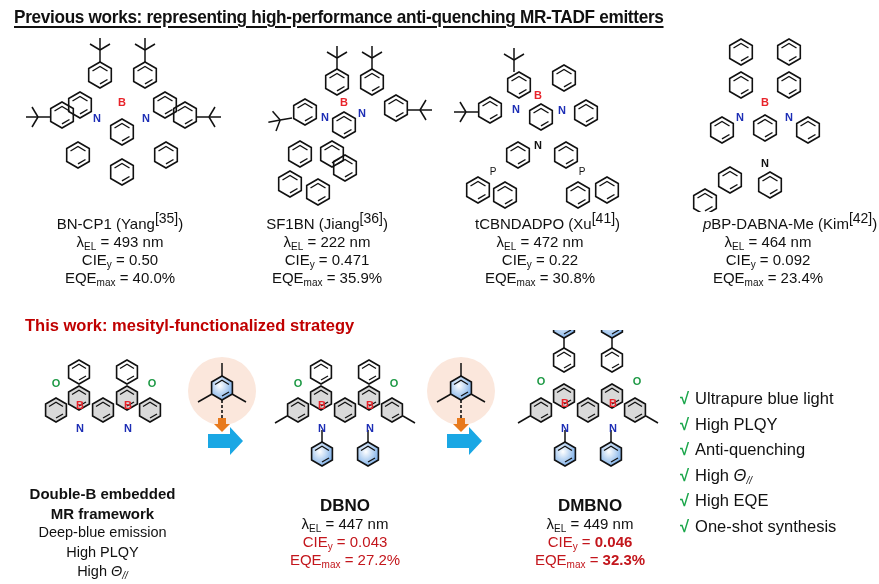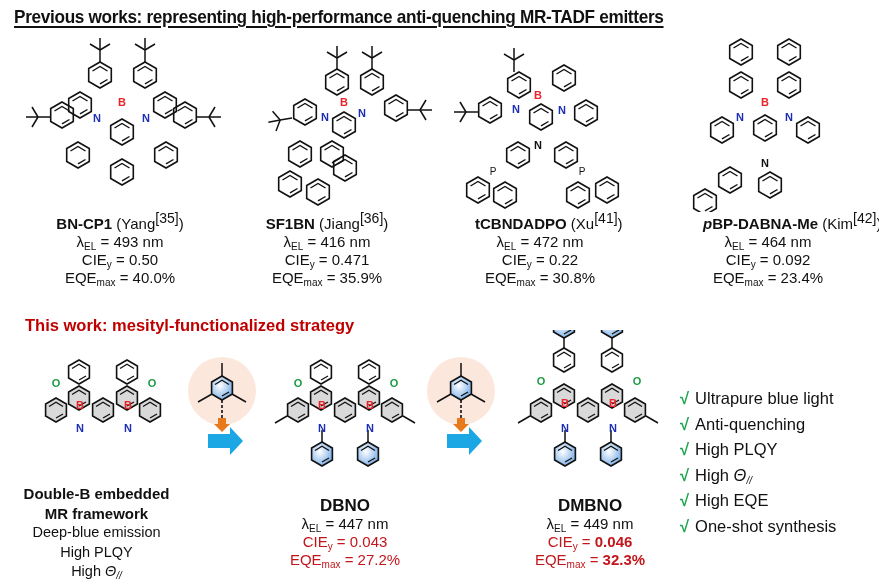--- a/index.html
+++ b/index.html
@@ -6,29 +6,29 @@
   body { width:879px; height:584px; position:relative; overflow:hidden;
          font-family:"Liberation Sans", sans-serif; color:#111; }
   .abs { position:absolute; }
   .title-prev { left:14px; top:6px; font-size:18.5px; font-weight:bold; color:#111;
                 text-decoration:underline; text-decoration-thickness:1.5px; text-underline-offset:3px;
                 letter-spacing:-0.35px; white-space:nowrap; transform:scaleX(0.93); transform-origin:left; }
   .title-this { left:25px; top:316px; font-size:16.5px; font-weight:bold; color:#c00000;
                 text-decoration-thickness:1.5px; text-underline-offset:2px;
                 white-space:nowrap; }
   .caption { text-align:center; font-size:15px; line-height:18px; white-space:nowrap; }
-  .caption .name { font-weight:bold; }
+  .caption .name { font-weight:normal; }
   sub { font-size:10px; vertical-align:-3px; line-height:0; }
   sup { font-size:14px; vertical-align:6px; line-height:0; }
   .red { color:#c3161c; }
   .bold { font-weight:bold;text-align:center; }
   .benefits { left:680px; top:386px; font-size:16.5px; line-height:25.5px; }
   .benefit { white-space:nowrap; }
   .check { color:#1aa64a; font-weight:bold; margin-right:6px; }
-  .framework { left:14px; top:484px; width:165px; text-align:center; font-size:14.5px; line-height:19.5px; }
+  .framework { left:20px; top:484px; width:165px; text-align:center; font-size:14.5px; line-height:19.5px; }
   .framework .h { font-weight:bold; font-size:15px; }
   .big-name { font-weight:bold; font-size:17px; }
 </style>
 </head>
 <body>
 
 <div class="abs title-prev">Previous works: representing high-performance anti-quenching MR-TADF emitters</div>
 <div class="abs title-this">This work: mesityl-functionalized strategy</div>
 
 <svg class="abs" style="left:0;top:30px" width="879" height="182">
@@ -141,21 +141,21 @@
 
 <div class="abs caption" style="left:55px;top:215px;width:130px">
   <div><span class="name">BN-CP1</span><span> (</span><span>Yang</span><sup>[35]</sup><span>)</span></div>
   <div><span>λ</span><sub>EL</sub><span> = </span><span>493 nm</span></div>
   <div><span>CIE</span><sub>y</sub><span> = </span><span>0.50</span></div>
   <div><span>EQE</span><sub>max</sub><span> = </span><span>40.0%</span></div>
 </div>
 
 <div class="abs caption" style="left:262px;top:215px;width:130px">
   <div><span class="name">SF1BN</span><span> (</span><span>Jiang</span><sup>[36]</sup><span>)</span></div>
-  <div><span>λ</span><sub>EL</sub><span> = </span><span>416 nm</span></div>
+  <div><span>λ</span><sub>EL</sub><span> = </span><span>222 nm</span></div>
   <div><span>CIE</span><sub>y</sub><span> = </span><span>0.471</span></div>
   <div><span>EQE</span><sub>max</sub><span> = </span><span>35.9%</span></div>
 </div>
 
 <div class="abs caption" style="left:475px;top:215px;width:130px">
   <div><span class="name">tCBNDADPO</span><span> (</span><span>Xu</span><sup>[41]</sup><span>)</span></div>
   <div><span>λ</span><sub>EL</sub><span> = </span><span>472 nm</span></div>
   <div><span>CIE</span><sub>y</sub><span> = </span><span>0.22</span></div>
   <div><span>EQE</span><sub>max</sub><span> = </span><span>30.8%</span></div>
 </div>
@@ -294,18 +294,18 @@
 
 <div class="abs caption" style="left:525px;top:497px;width:130px">
   <div class="big-name">DMBNO</div>
   <div><span>λ</span><sub>EL</sub><span> = </span><span>449 nm</span></div>
   <div class="red"><span>CIE</span><sub>y</sub><span> = </span><span class="bold">0.046</span></div>
   <div class="red"><span>EQE</span><sub>max</sub><span> = </span><span class="bold">32.3%</span></div>
 </div>
 
 <div class="abs benefits">
   <div class="benefit"><span class="check">√</span><span>Ultrapure blue light</span></div>
+  <div class="benefit"><span class="check">√</span><span>High PLQY</span></div>
   <div class="benefit"><span class="check">√</span><span>Anti-quenching</span></div>
-  <div class="benefit"><span class="check">√</span><span>High PLQY</span></div>
   <div class="benefit"><span class="check">√</span><span>High </span><i>Θ</i><sub><i>//</i></sub></div>
   <div class="benefit"><span class="check">√</span><span>High EQE</span></div>
   <div class="benefit"><span class="check">√</span><span>One-shot synthesis</span></div>
 </div>
 
 </body></html>

